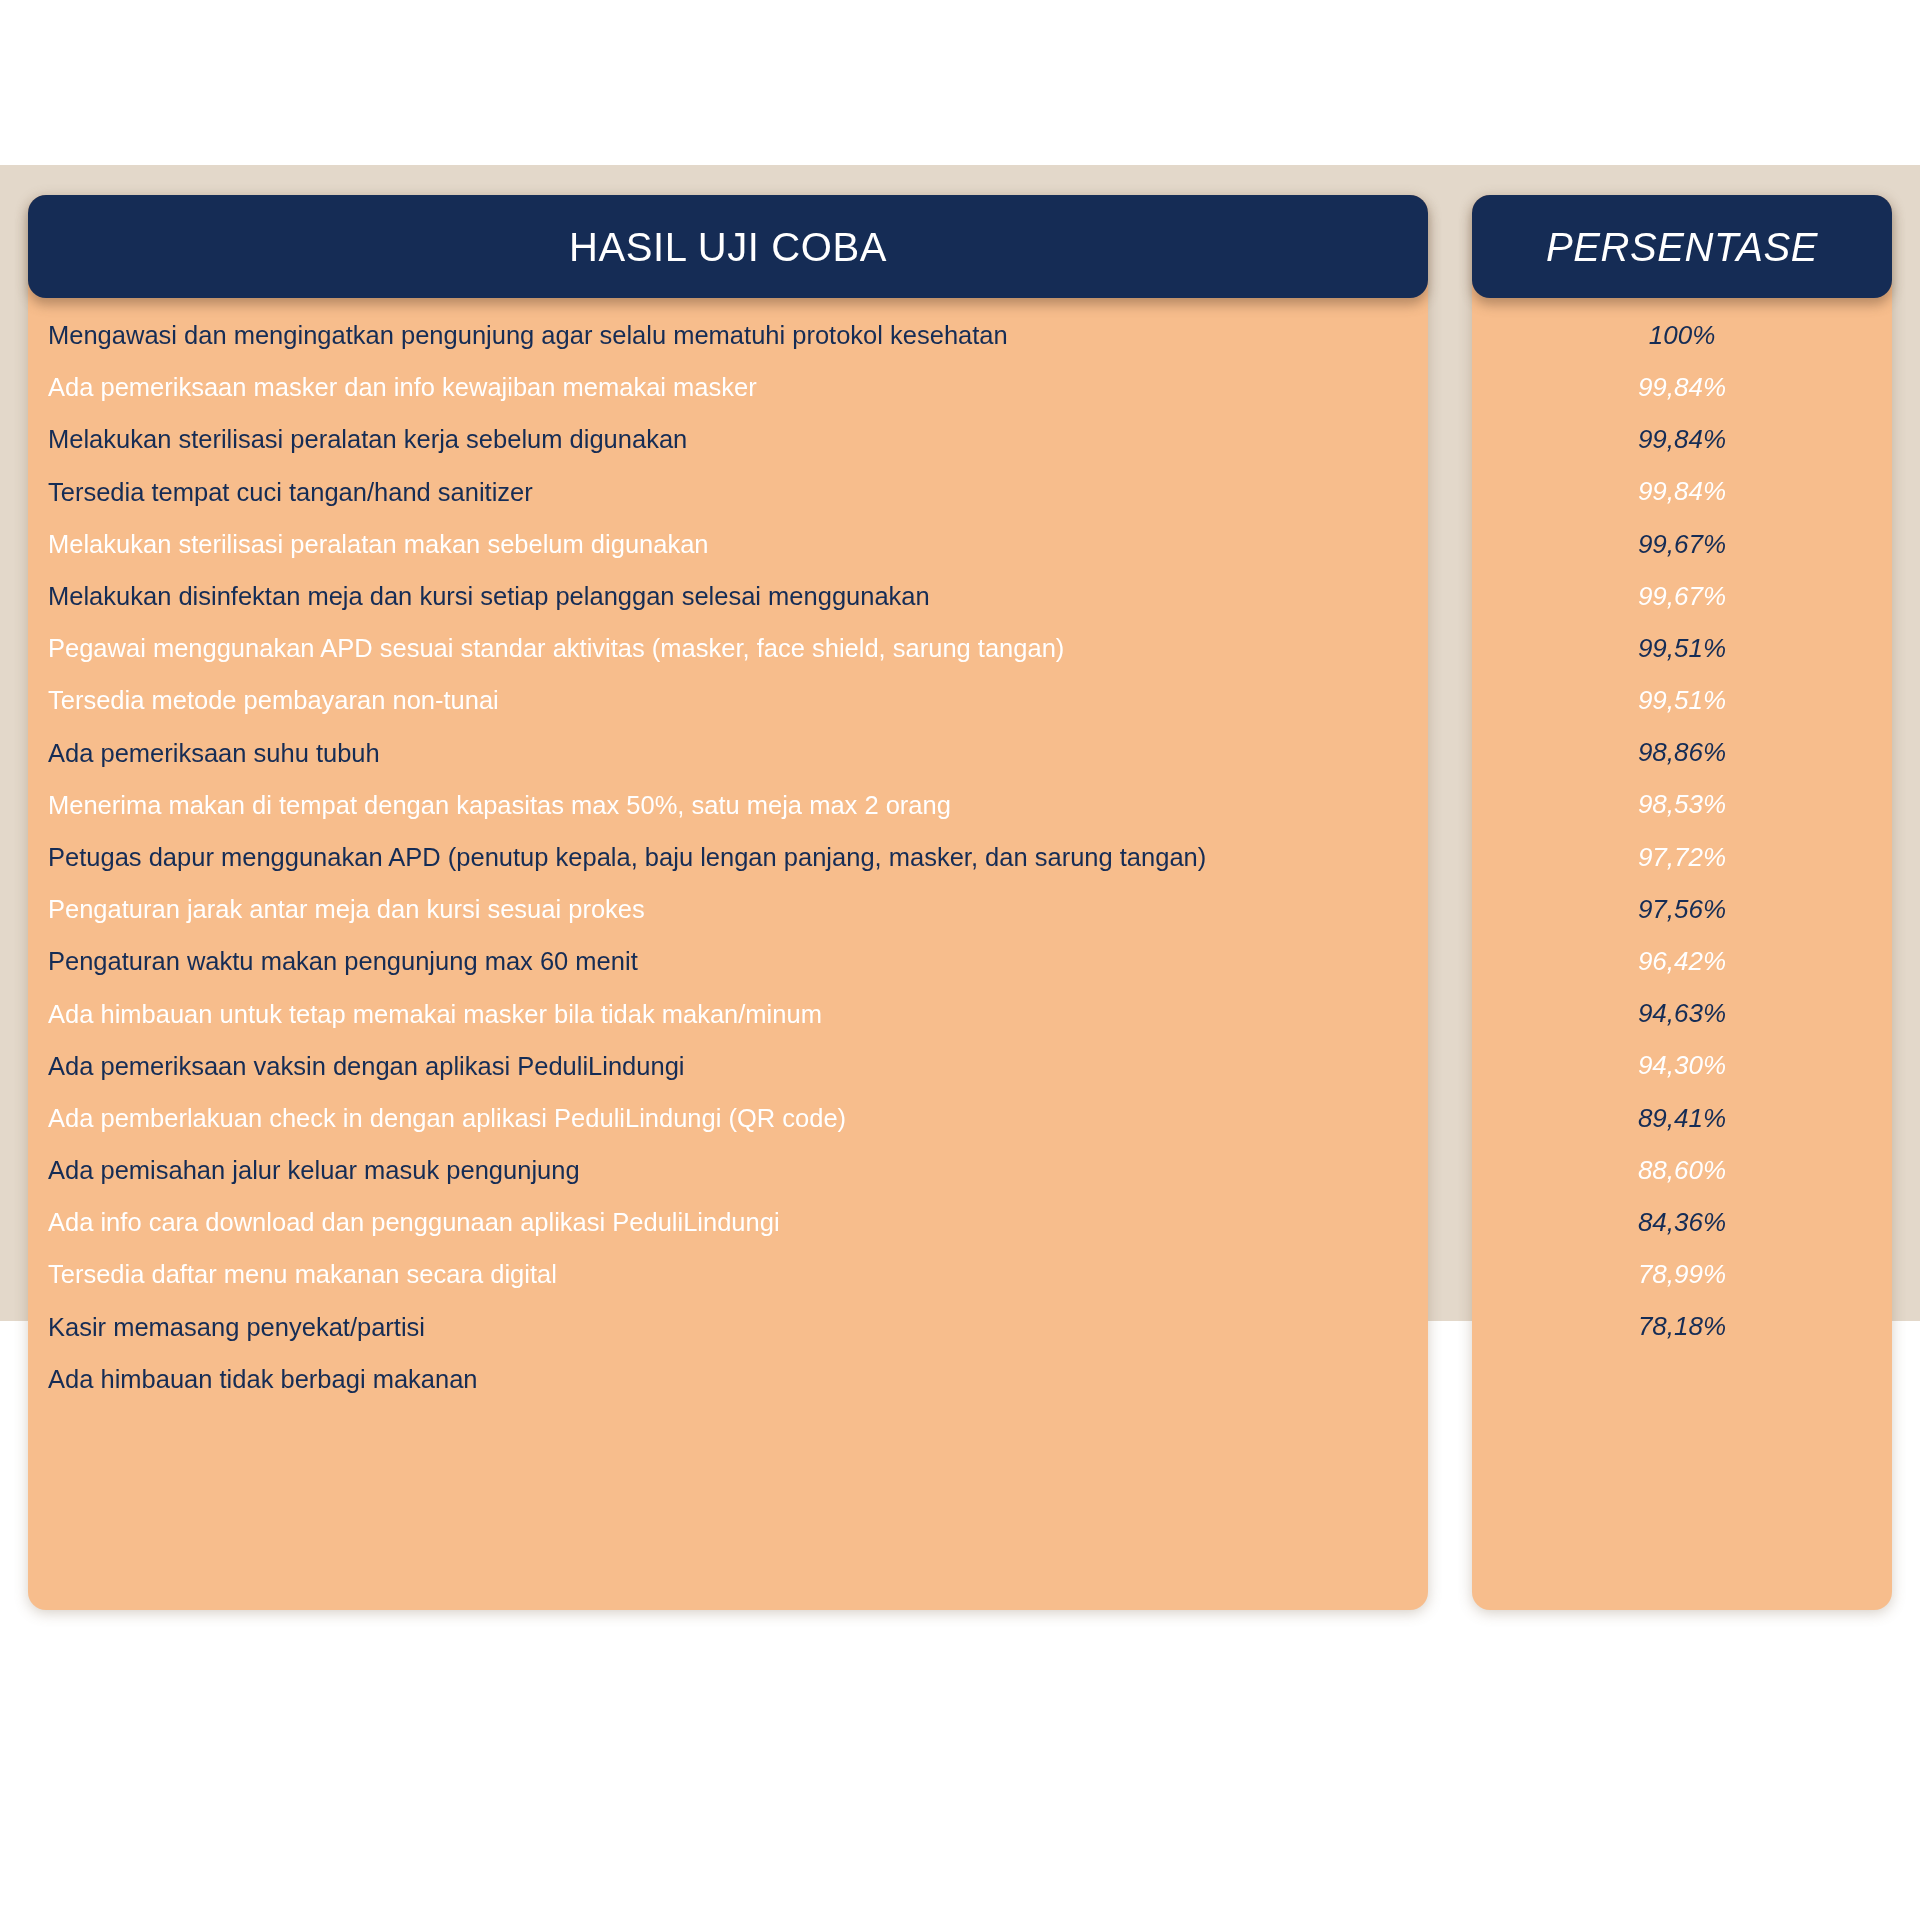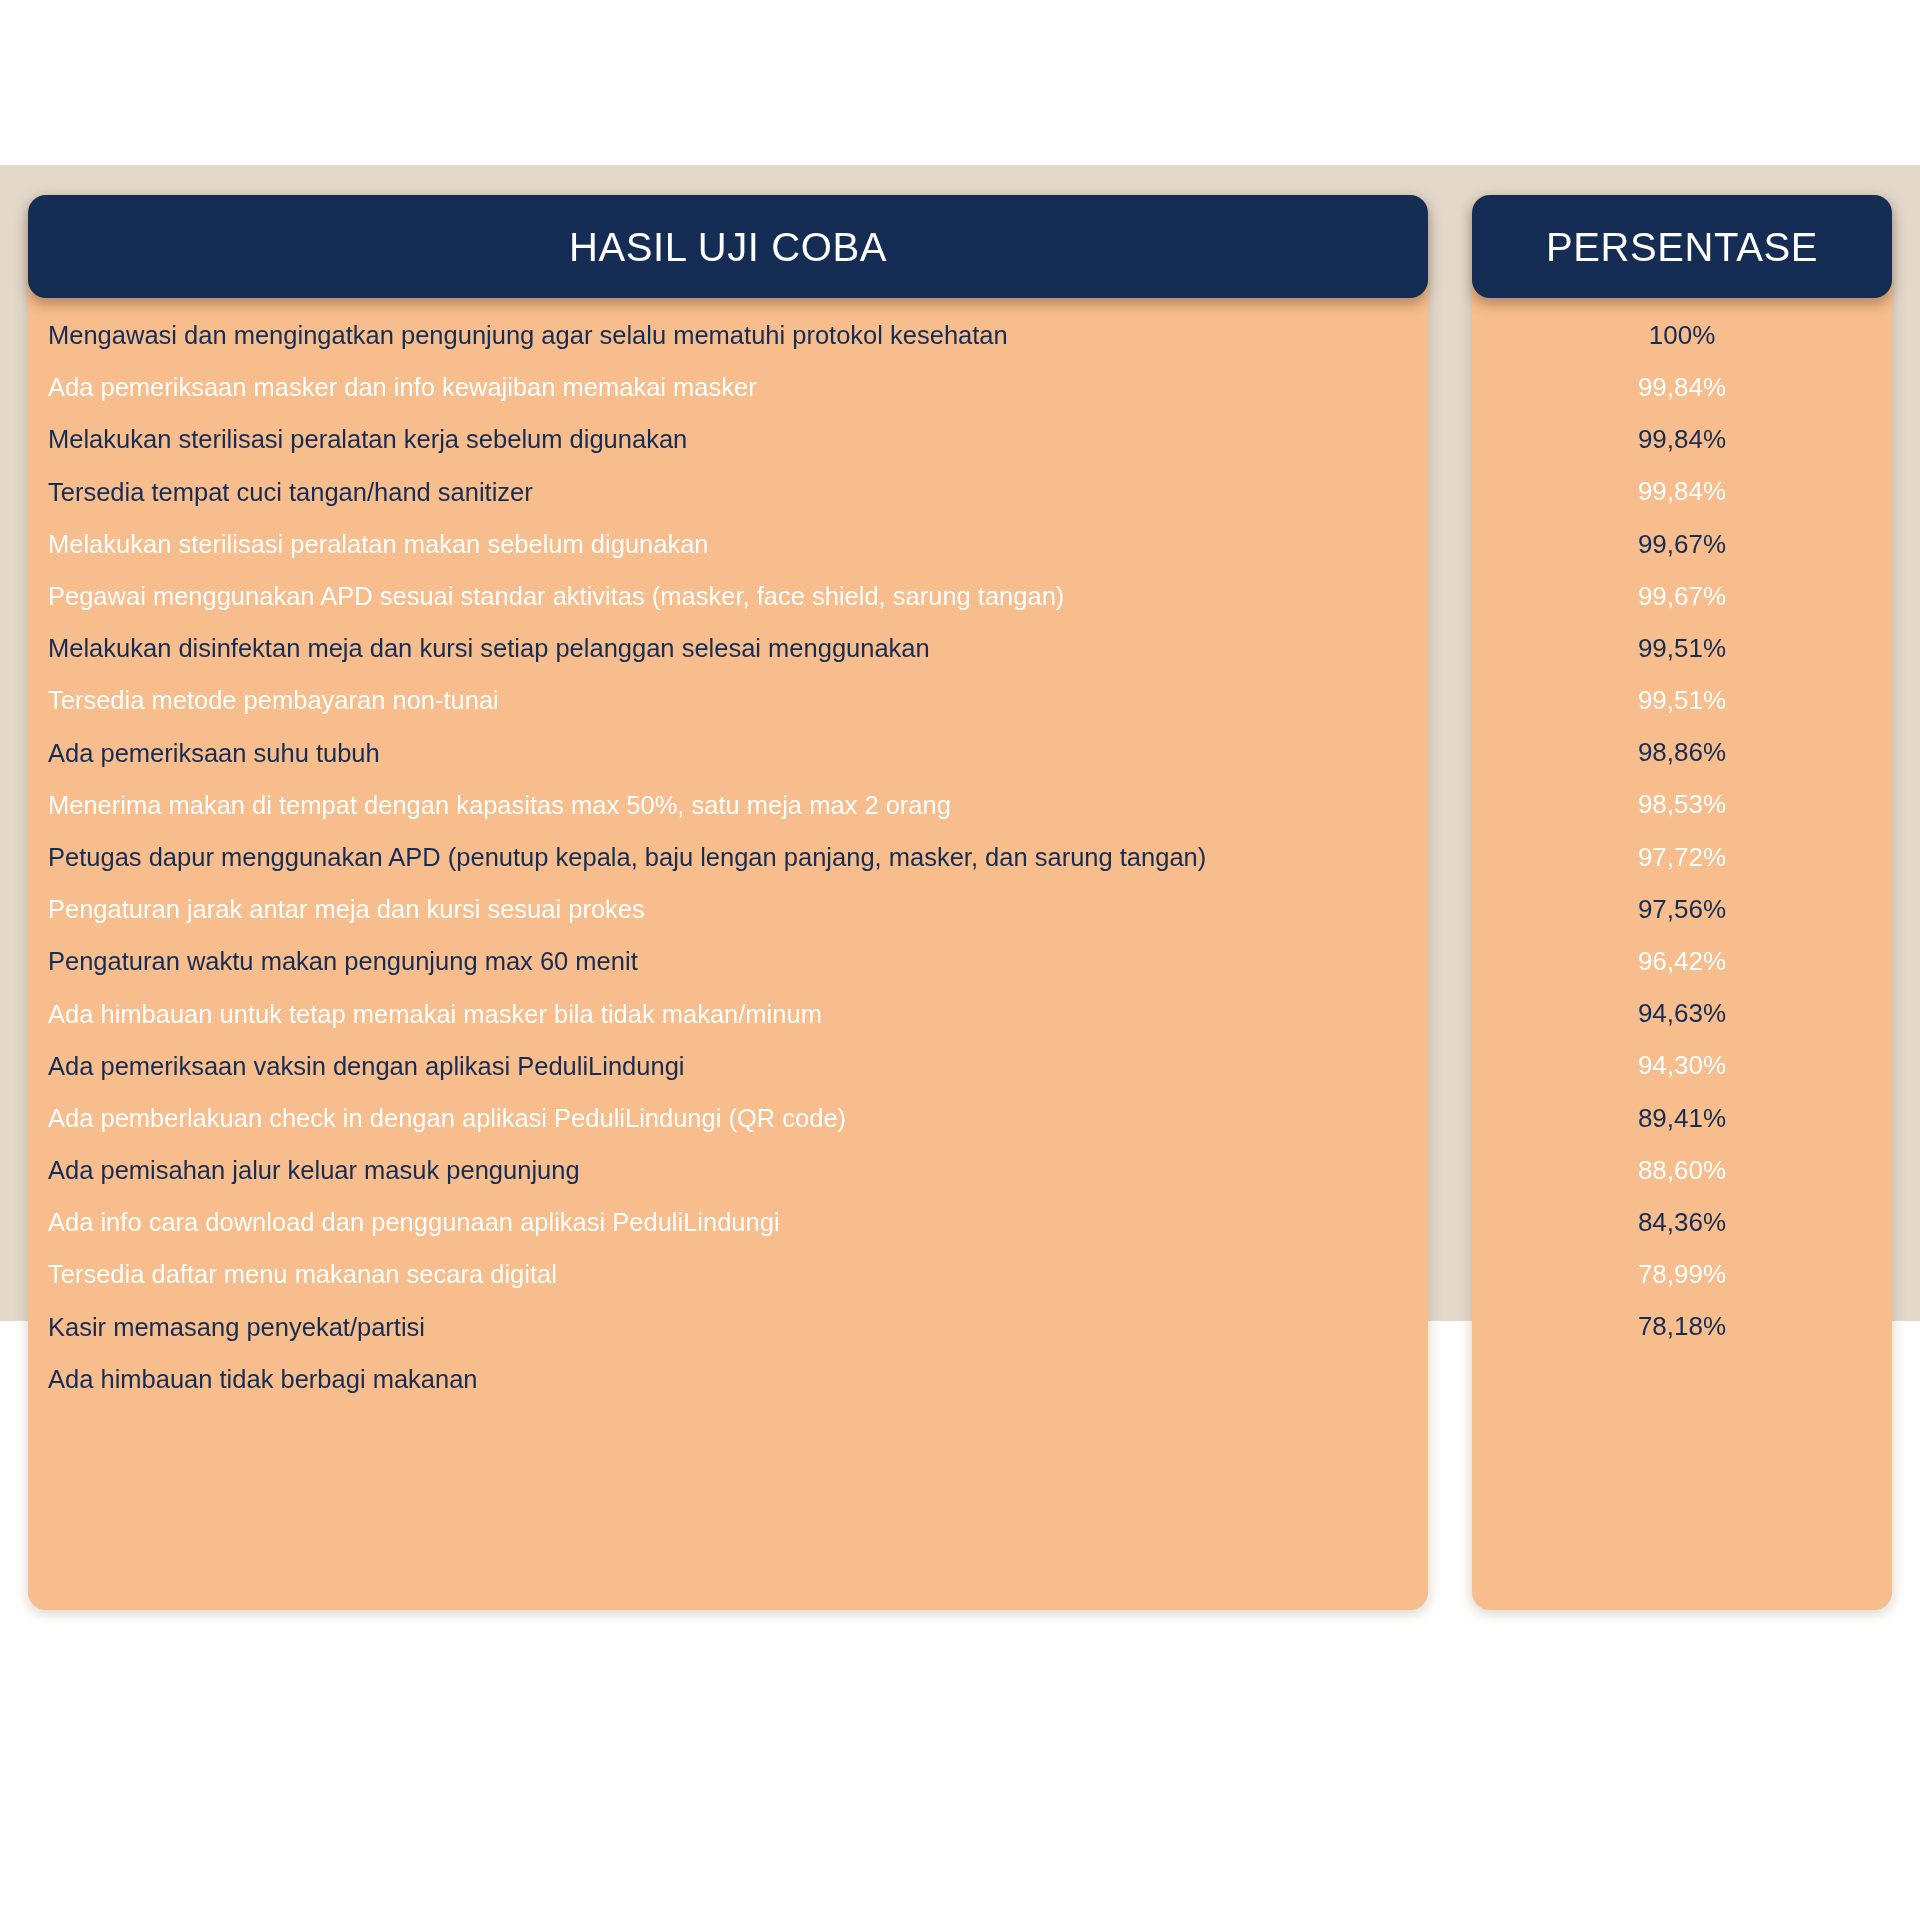--- a/index.html
+++ b/index.html
@@ -44,20 +44,21 @@
     top: 30px;
     width: 1400px;
     height: 1415px;
   }
 
   #panel-persentase {
     left: 1472px;
     top: 30px;
     width: 420px;
     height: 1415px;
+    font-style: italic;
   }
 
   
   .col-header {
     position: absolute;
     top: 0;
     left: 0;
     right: 0;
     height: 103px;
     background: #152c55;
@@ -146,24 +147,24 @@
           <div class="row">
             <span class="row-label dark">Melakukan sterilisasi peralatan kerja sebelum digunakan</span>
           </div>
           <div class="row">
             <span class="row-label dark">Tersedia tempat cuci tangan/hand sanitizer</span>
           </div>
           <div class="row">
             <span class="row-label light">Melakukan sterilisasi peralatan makan sebelum digunakan</span>
           </div>
           <div class="row">
+            <span class="row-label dark">Melakukan disinfektan meja dan kursi setiap pelanggan selesai menggunakan</span>
+          </div>
+          <div class="row">
             <span class="row-label light">Pegawai menggunakan APD sesuai standar aktivitas (masker, face shield, sarung tangan)</span>
-          </div>
-          <div class="row">
-            <span class="row-label dark">Melakukan disinfektan meja dan kursi setiap pelanggan selesai menggunakan</span>
           </div>
           <div class="row">
             <span class="row-label light">Tersedia metode pembayaran non-tunai</span>
           </div>
           <div class="row">
             <span class="row-label dark">Ada pemeriksaan suhu tubuh</span>
           </div>
           <div class="row">
             <span class="row-label light">Menerima makan di tempat dengan kapasitas max 50%, satu meja max 2 orang</span>
           </div>

